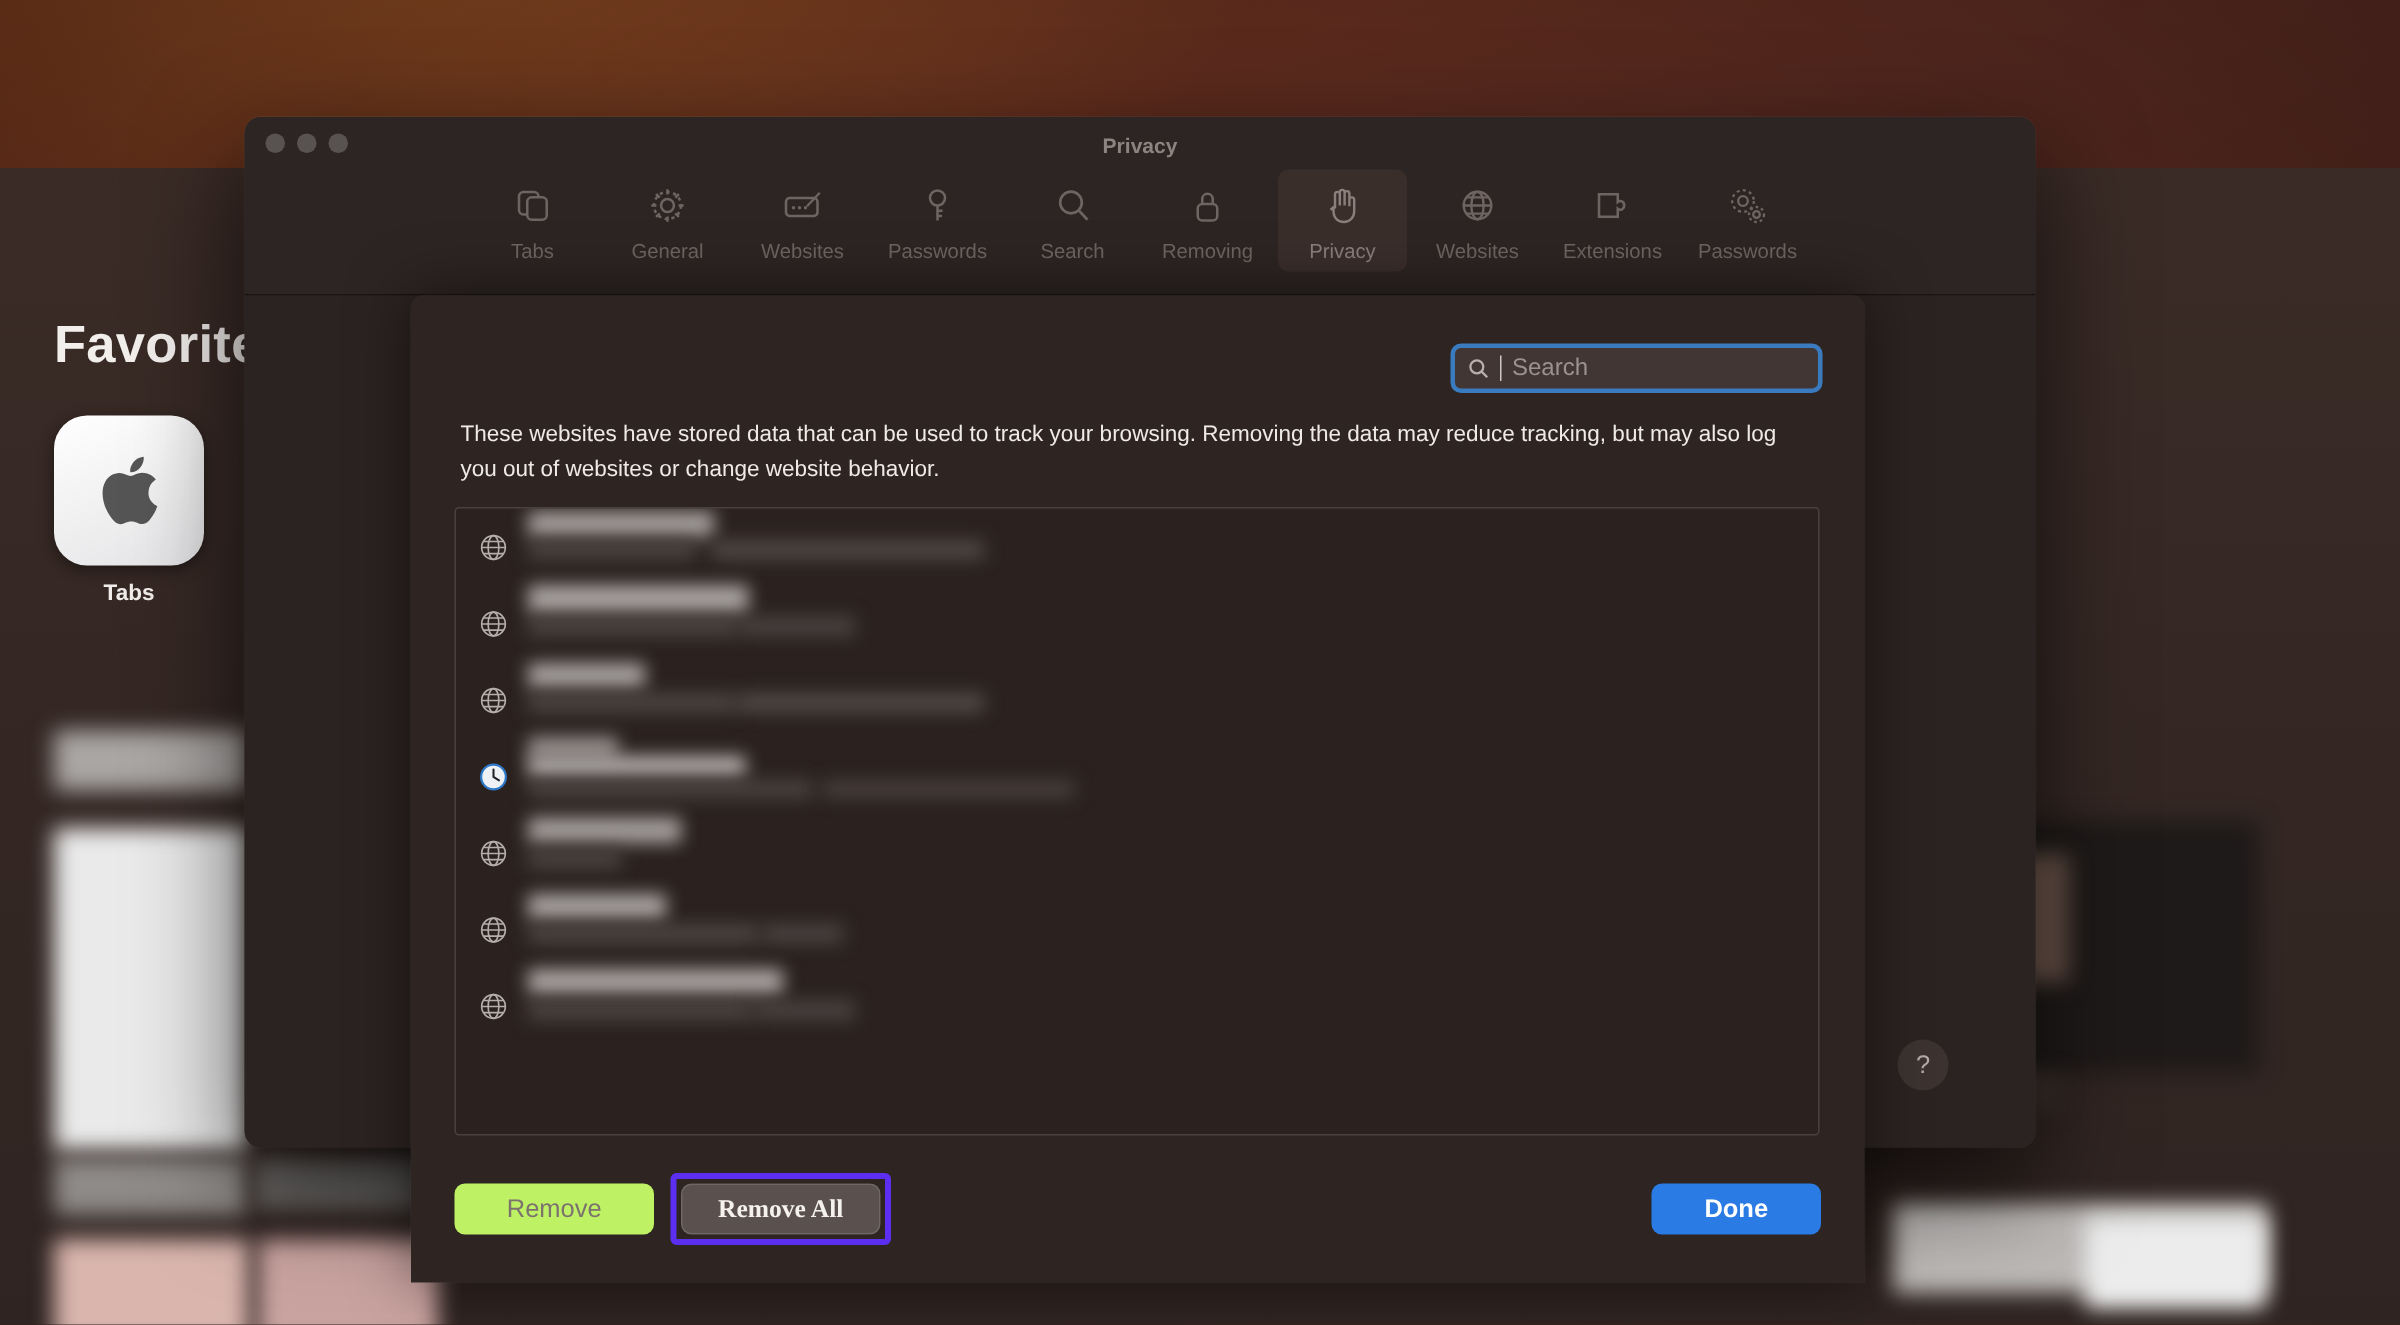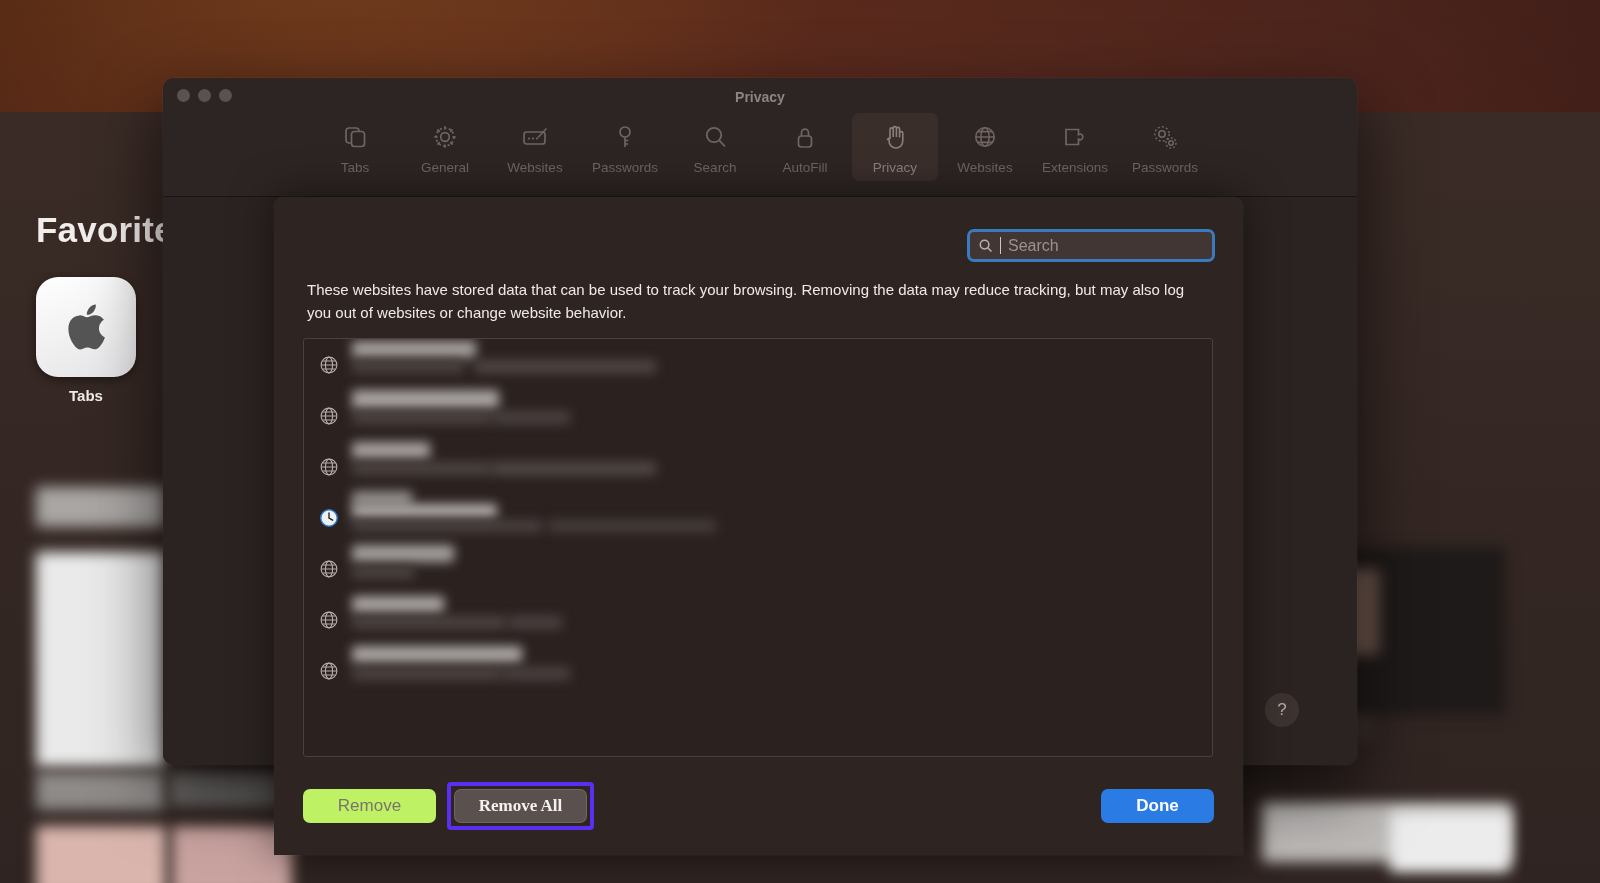--- a/index.html
+++ b/index.html
@@ -274,21 +274,21 @@
         <span class="tb-lbl">Search</span>
       </div>
 
       <div class="tb-item">
         <span class="tb-ico">
           <svg viewBox="0 0 32 32" fill="none" stroke="#6e6461" stroke-width="1.7">
             <rect x="9.5" y="15" width="13" height="11" rx="3"></rect>
             <path d="M12.5 15v-3.3a3.5 3.5 0 0 1 7 0V15"></path>
           </svg>
         </span>
-        <span class="tb-lbl">AutoFill</span>
+        <span class="tb-lbl">Removing</span>
       </div>
 
       <div class="tb-item selected">
         <span class="tb-ico">
           <svg viewBox="0 0 32 32" fill="none" stroke="#8a7f7b" stroke-width="1.6">
             <path d="M11 18V8.5a1.6 1.6 0 0 1 3.2 0V16M14.2 16V7.2a1.6 1.6 0 0 1 3.2 0V16M17.4 16V8a1.6 1.6 0 0 1 3.2 0v8.5M20.6 16.5v-4.3a1.6 1.6 0 0 1 3.2 0v7.6c0 4.2-3 7.2-6.9 7.2-3.5 0-6.9-2.4-6.9-7.2v-2.6l-2 1.6"></path>
           </svg>
         </span>
         <span class="tb-lbl">Privacy</span>
       </div>

